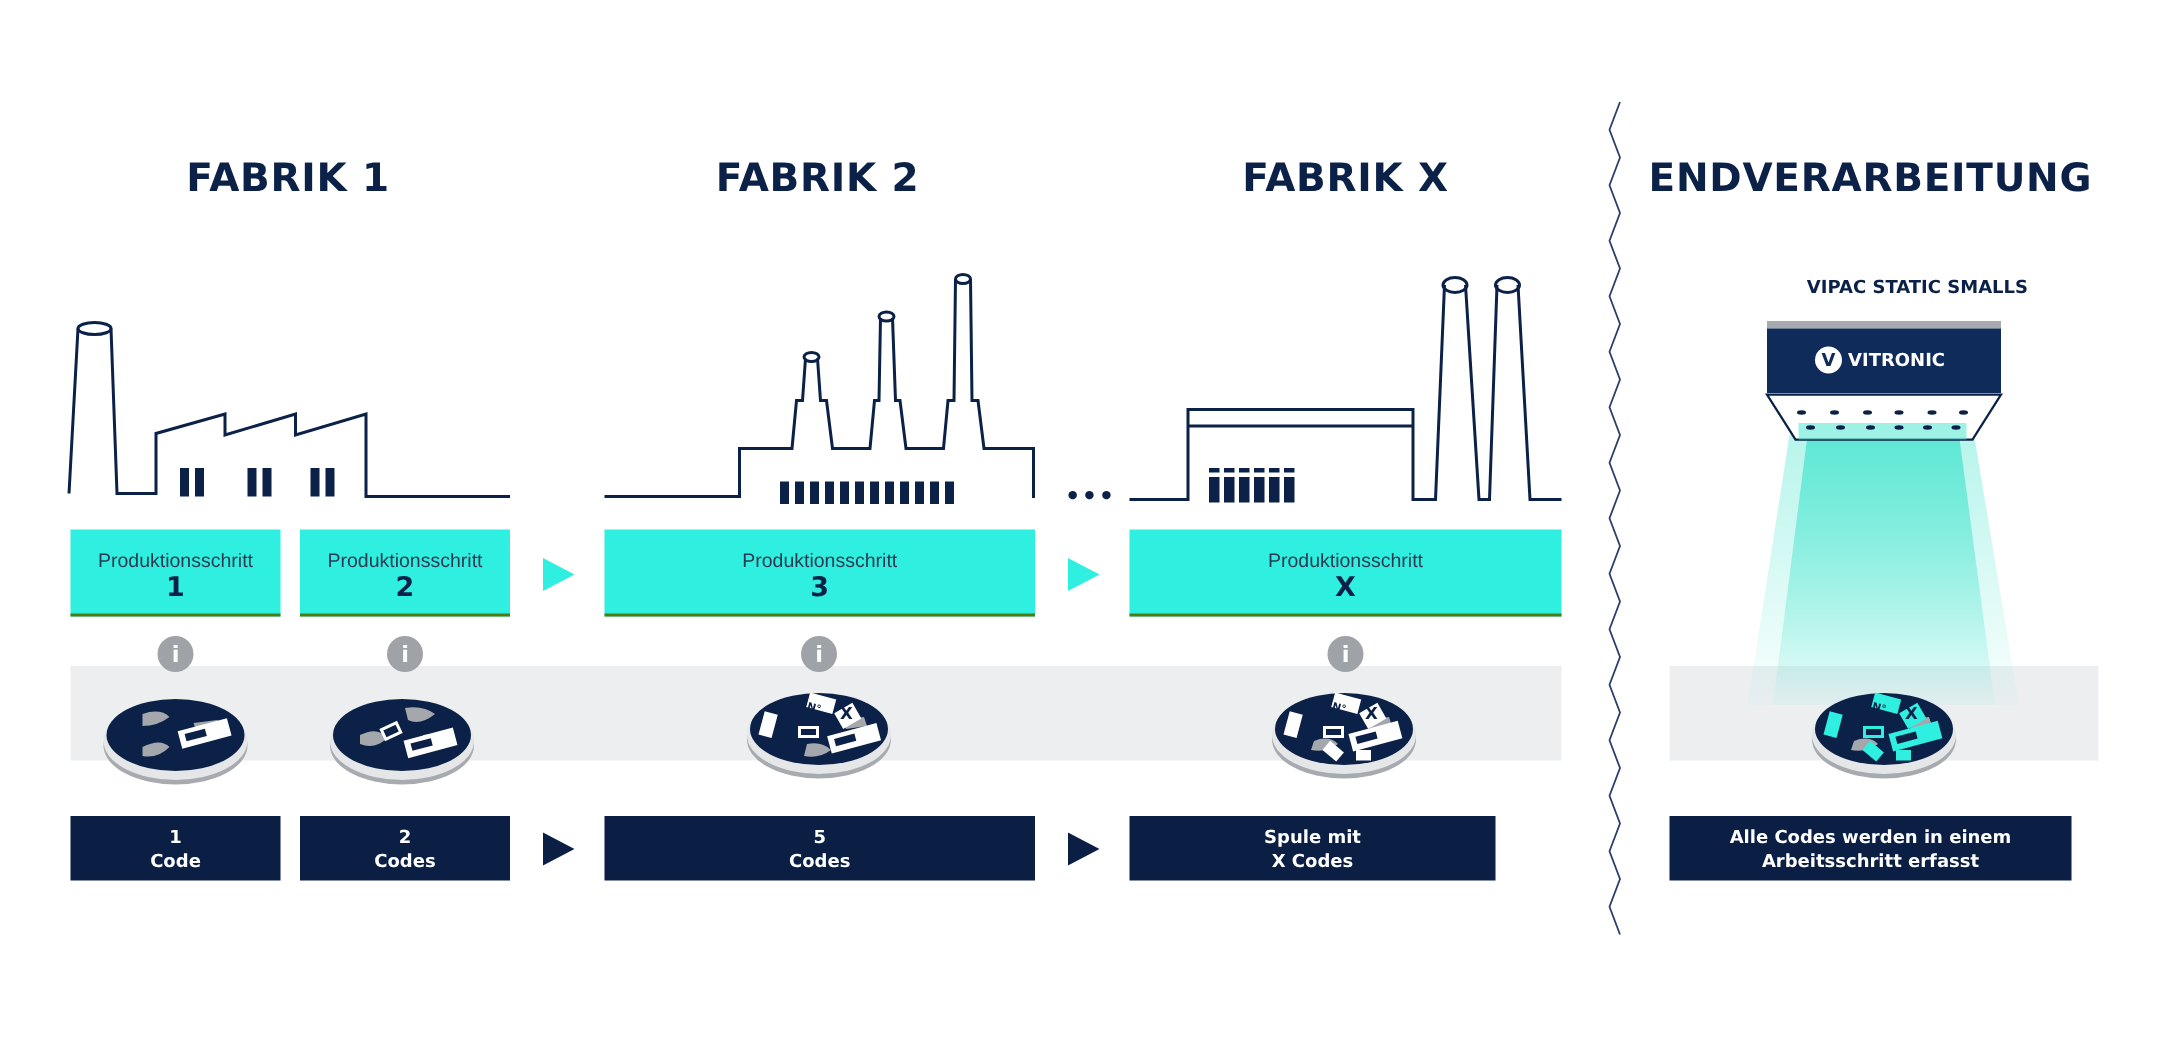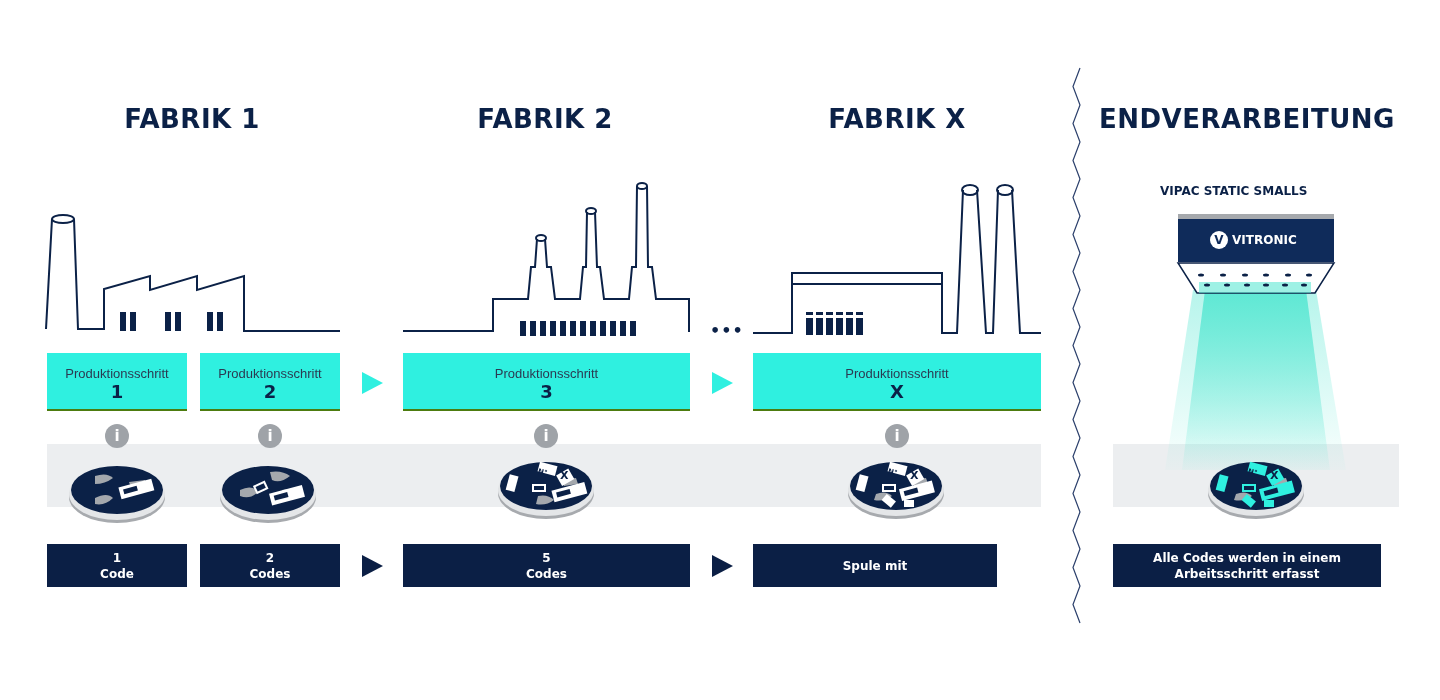--- a/index.html
+++ b/index.html
@@ -88,21 +88,21 @@
   </g>
 </svg>
 
 <svg style="left:0;top:0;" width="1440" height="700">
   <polyline id="zigzag" fill="none" stroke="#2b3f6b" stroke-width="1.2" points="1080,68 1073,86.5 1080,105 1073,123.5 1080,142 1073,160.5 1080,179 1073,197.5 1080,216 1073,234.5 1080,253 1073,271.5 1080,290 1073,308.5 1080,327 1073,345.5 1080,364 1073,382.5 1080,401 1073,419.5 1080,438 1073,456.5 1080,475 1073,493.5 1080,512 1073,530.5 1080,549 1073,567.5 1080,586 1073,604.5 1080,623"></polyline>
 </svg>
 
 <div class="band" style="left:47px;width:994px;"></div>
 <div class="band" style="left:1113px;width:286px;"></div>
 
-<div class="abs" style="left:1160px;top:184px;width:192px;text-align:left;font-weight:bold;font-size:12px;color:#0b2147;">VIPAC STATIC SMALLS</div>
+<div class="abs" style="left:1160px;top:184px;width:192px;text-align:right;font-weight:bold;font-size:12px;color:#0b2147;">VIPAC STATIC SMALLS</div>
 <svg style="left:0;top:0;" width="1440" height="700">
   <defs>
     <linearGradient id="beamg" x1="0" y1="0" x2="0" y2="1">
       <stop offset="0" stop-color="#5ee8d4" stop-opacity="1"></stop>
       <stop offset="1" stop-color="#5ee8d4" stop-opacity="0.05"></stop>
     </linearGradient>
     <linearGradient id="beamg2" x1="0" y1="0" x2="0" y2="1">
       <stop offset="0" stop-color="#5ee8d4" stop-opacity="0.45"></stop>
       <stop offset="1" stop-color="#5ee8d4" stop-opacity="0.03"></stop>
     </linearGradient>
@@ -286,17 +286,18 @@
 <div class="codebox" style="left:200px;width:140px;">
   <span>2</span>
   <span>Codes</span>
 </div>
 <div class="codebox" style="left:403px;width:287px;">
   <span>5</span>
   <span>Codes</span>
 </div>
 <div class="codebox" style="left:753px;width:244px;">
   <span>Spule mit</span>
+  <span>X Codes</span>
 </div>
 <div class="codebox" style="left:1113px;width:268px;">
   <span>Alle Codes werden in einem</span>
   <span>Arbeitsschritt erfasst</span>
 </div>
 
 </body></html>

